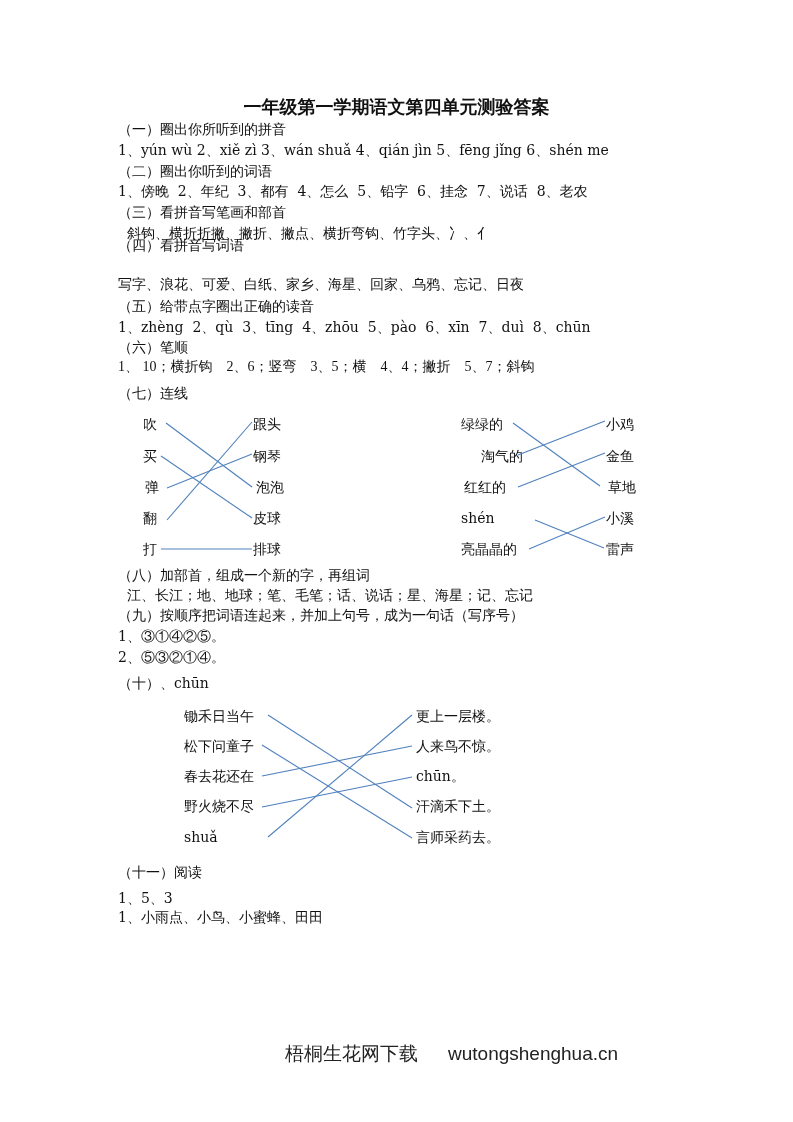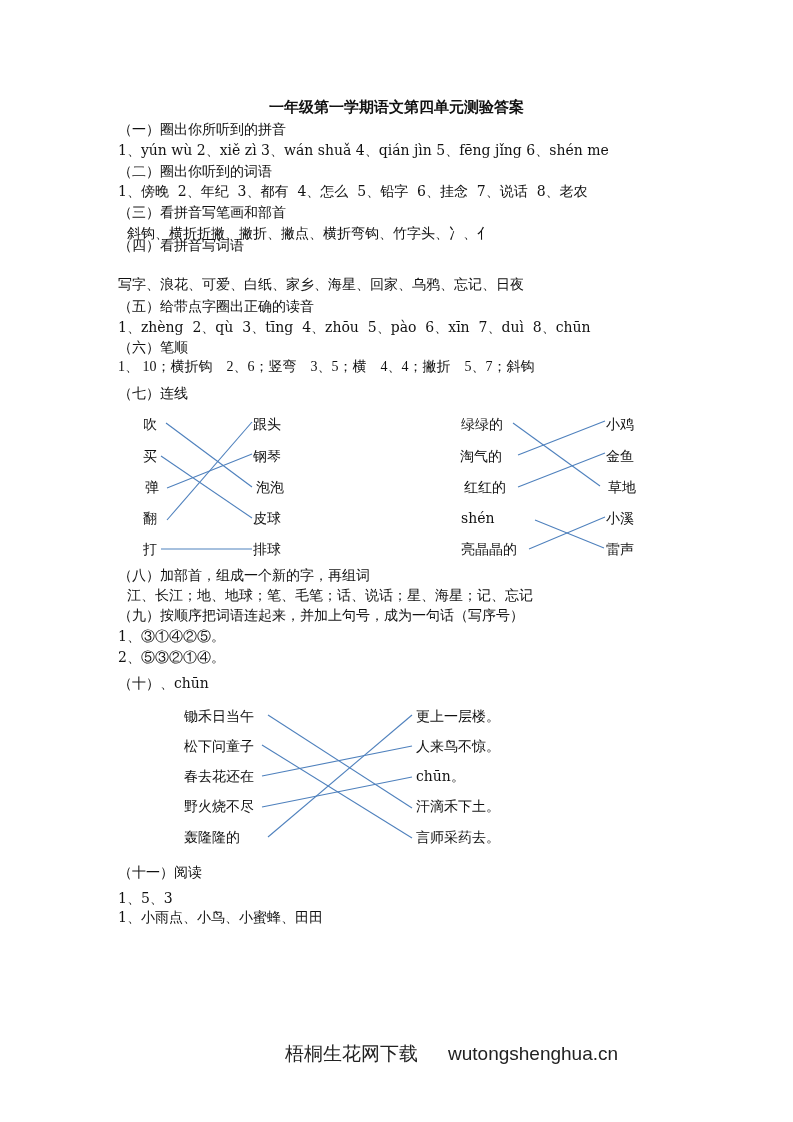--- a/index.html
+++ b/index.html
@@ -1,20 +1,20 @@
 <!DOCTYPE html>
 <html><head>
 <meta charset="utf-8">
 <style>
   html, body { margin:0; padding:0; background:#ffffff; }
   body { width:793px; height:1122px; position:relative; overflow:hidden;
          font-family: "DejaVu Serif", "Liberation Serif", serif; color:#111; }
   .line { position:absolute; left:118px; font-size:14px; line-height:18px; white-space:pre; }
   .title { position:absolute; left:0; width:793px; top:97px; text-align:center;
-           font-size:15px; font-weight:bold; line-height:20px; }
+           font-size:18px; font-weight:bold; line-height:20px; }
   .sans { font-family: Liberation Serif, serif; }
   .word { position:absolute; font-size:14px; line-height:18px; white-space:nowrap; }
   svg.lines { position:absolute; left:0; top:0; width:793px; height:1122px; pointer-events:none; }
   svg.lines line { stroke:#4f81bd; stroke-width:1.1; }
   .footer { position:absolute; top:1041px; left:285px; font-size:19px; color:#222; white-space:pre; }
   .footer .url { font-family:"Liberation Sans", sans-serif; margin-left:30px; }
 </style>
 </head>
 <body>
 
@@ -39,42 +39,42 @@
 <div class="word" style="left:145px;top:478px">弹</div>
 <div class="word" style="left:143px;top:509px">翻</div>
 <div class="word" style="left:143px;top:540px">打</div>
 <div class="word" style="left:253px;top:415px">跟头</div>
 <div class="word" style="left:253px;top:447px">钢琴</div>
 <div class="word" style="left:256px;top:478px">泡泡</div>
 <div class="word" style="left:253px;top:509px">皮球</div>
 <div class="word" style="left:253px;top:540px">排球</div>
 
 <div class="word" style="left:461px;top:415px">绿绿的</div>
-<div class="word" style="left:460px;top:447px">淘气的</div>
+<div class="word" style="left:481px;top:447px">淘气的</div>
 <div class="word" style="left:464px;top:478px">红红的</div>
 <div class="word" style="left:461px;top:509px">shén</div>
 <div class="word" style="left:461px;top:540px">亮晶晶的</div>
 <div class="word" style="left:606px;top:415px">小鸡</div>
 <div class="word" style="left:606px;top:447px">金鱼</div>
 <div class="word" style="left:608px;top:478px">草地</div>
 <div class="word" style="left:606px;top:509px">小溪</div>
 <div class="word" style="left:606px;top:540px">雷声</div>
 
 <div class="line" style="top:566px">（八）加部首，组成一个新的字，再组词</div>
 <div class="line" style="top:586px">  江、长江；地、地球；笔、毛笔；话、说话；星、海星；记、忘记</div>
 <div class="line" style="top:606px">（九）按顺序把词语连起来，并加上句号，成为一句话（写序号）</div>
 <div class="line" style="top:627px">1、③①④②⑤。</div>
 <div class="line" style="top:648px">2、⑤③②①④。</div>
 <div class="line" style="top:674px">（十）、chūn</div>
 
 <div class="word" style="left:184px;top:707px">锄禾日当午</div>
 <div class="word" style="left:184px;top:737px">松下问童子</div>
 <div class="word" style="left:184px;top:767px">春去花还在</div>
 <div class="word" style="left:184px;top:797px">野火烧不尽</div>
-<div class="word" style="left:184px;top:828px">轰隆隆的</div>
+<div class="word" style="left:184px;top:828px">shuǎ</div>
 <div class="word" style="left:416px;top:707px">更上一层楼。</div>
 <div class="word" style="left:416px;top:737px">人来鸟不惊。</div>
 <div class="word" style="left:416px;top:767px">chūn。</div>
 <div class="word" style="left:416px;top:797px">汗滴禾下土。</div>
 <div class="word" style="left:416px;top:828px">言师采药去。</div>
 
 <div class="line" style="top:863px">（十一）阅读</div>
 <div class="line" style="top:889px">1、5、3</div>
 <div class="line" style="top:908px">1、小雨点、小鸟、小蜜蜂、田田</div>
 

